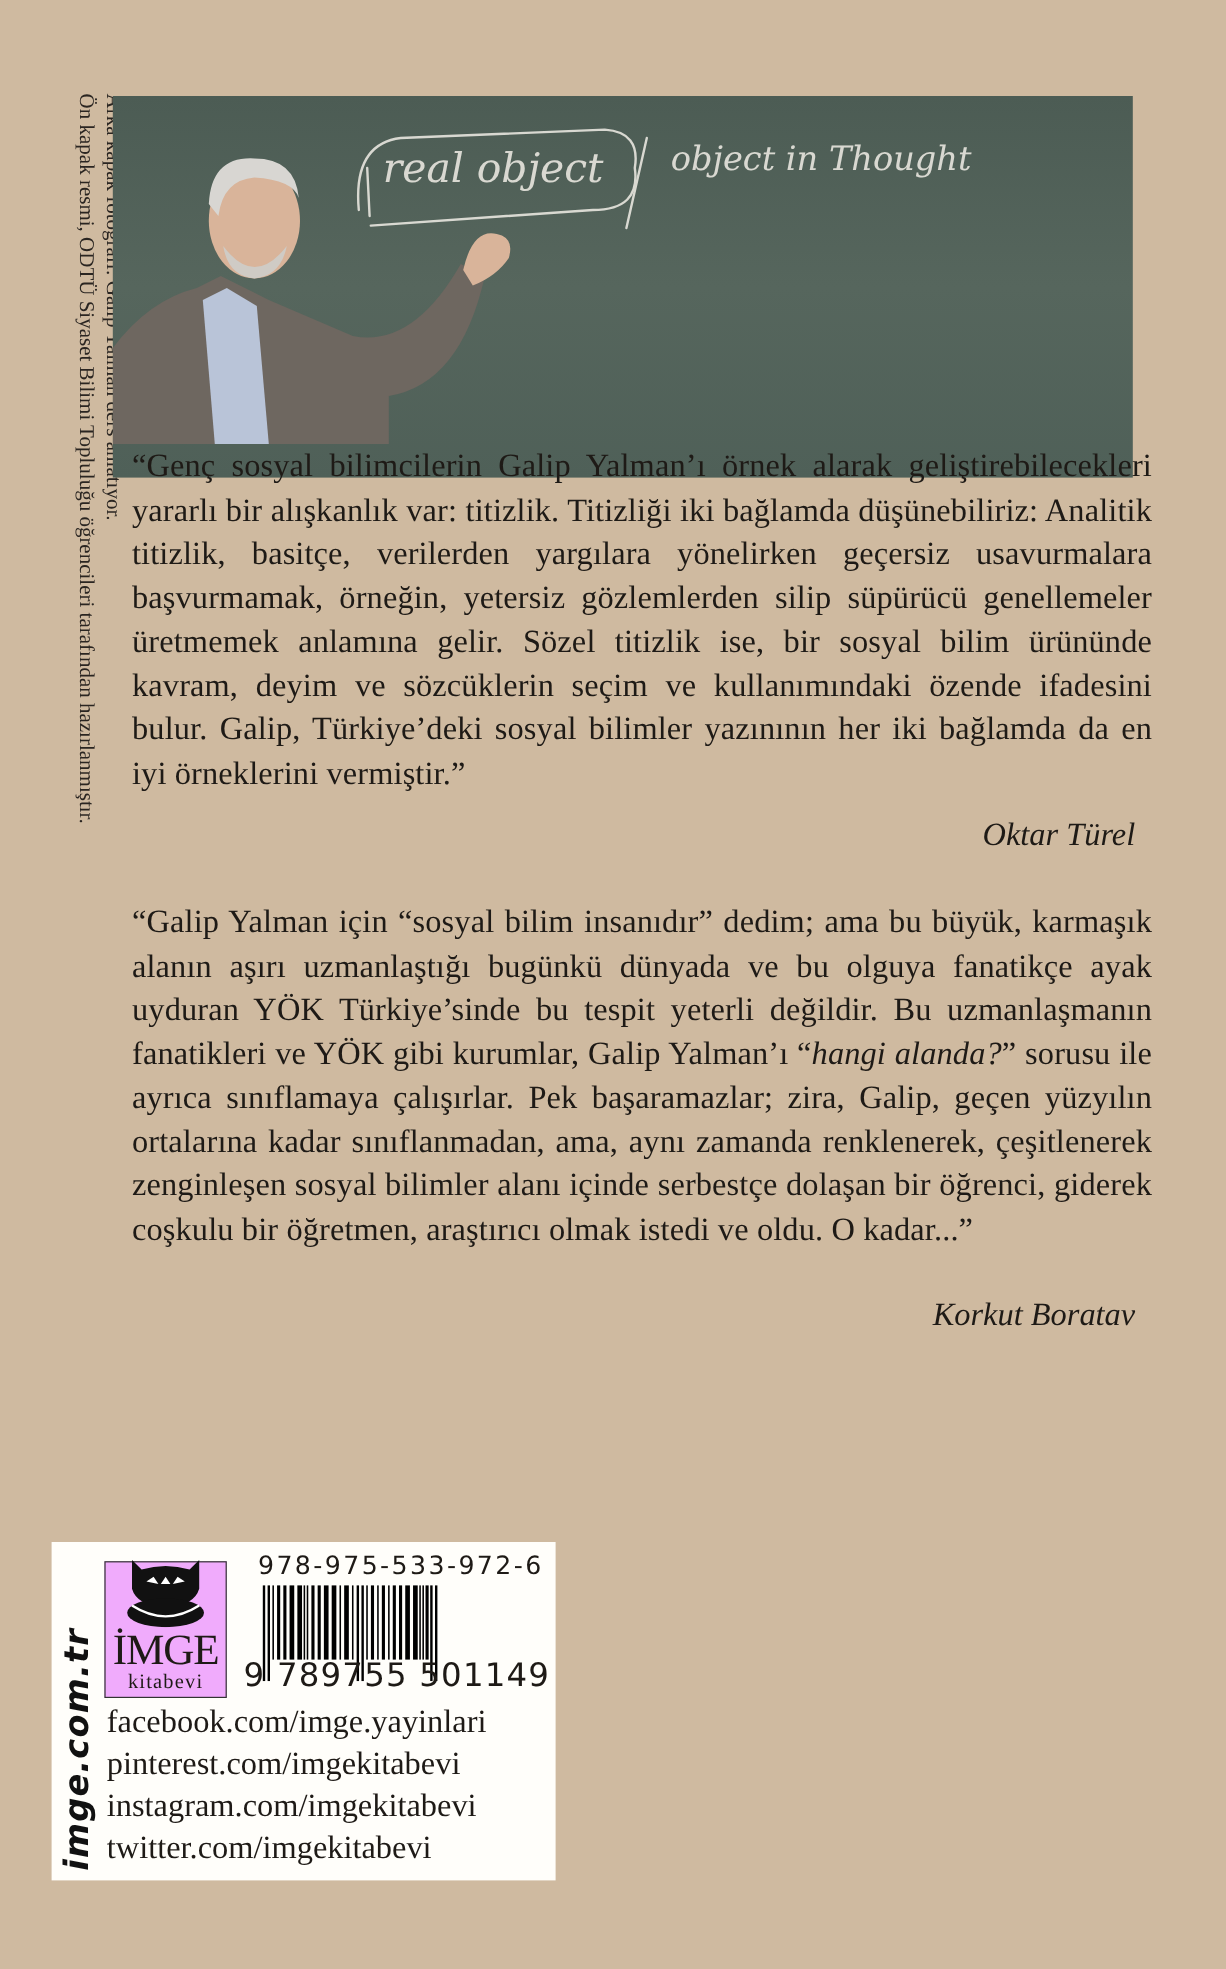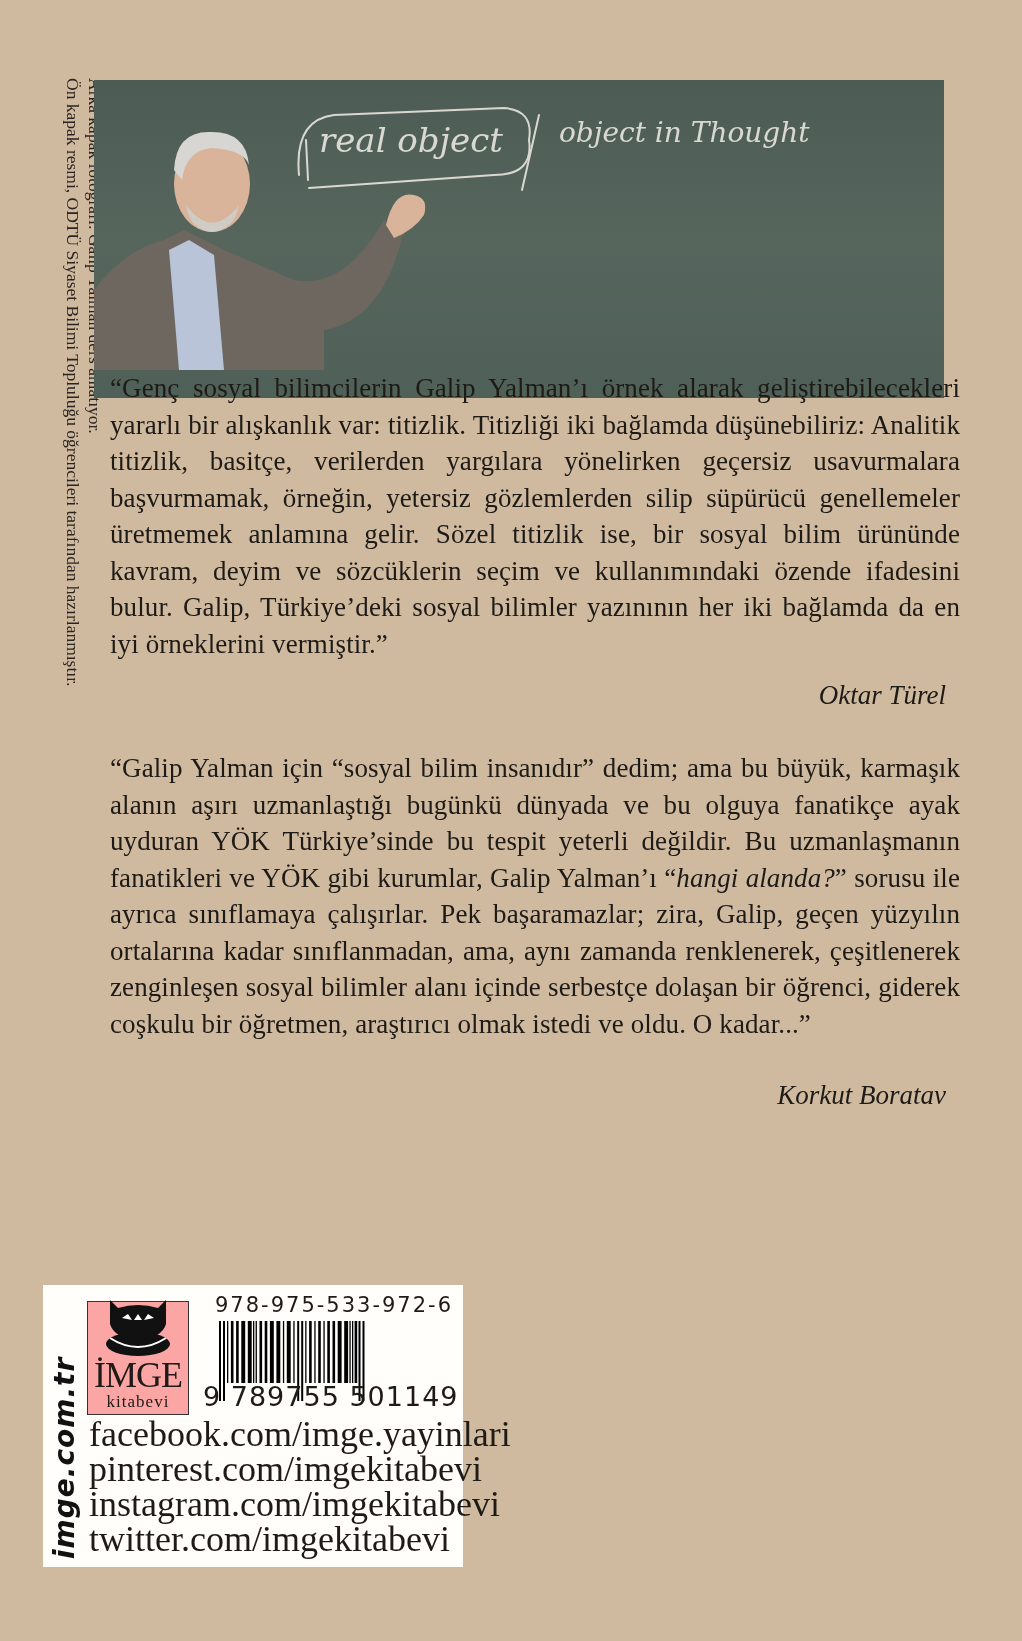--- a/index.html
+++ b/index.html
@@ -40,21 +40,21 @@
   .site {
     position:absolute; left:4px; top:8px; width:34px; height:266px;
     font-family:"DejaVu Sans","Liberation Sans",sans-serif; font-weight:bold; font-style:italic;
     font-size:28px;
     writing-mode:vertical-rl; transform:rotate(180deg);
     text-align:left; white-space:nowrap; letter-spacing:1px; color:#111;
     display:flex; align-items:center;
   }
   .logo {
     position:absolute; left:44px; top:16px; width:100px; height:112px;
-    border:1px solid #333; background:#fca5a5;
+    border:1px solid #333; background:#f0abfc;
   }
   .logo .cat { position:absolute; left:14px; top:-8px; }
   .logo .brand {
     position:absolute; left:0; right:0; top:52px; text-align:center;
     font-size:36px; letter-spacing:-1px; font-family:"Liberation Serif",serif;
   }
   .logo .sub {
     position:absolute; left:0; right:0; bottom:2px; text-align:center;
     font-size:17px; letter-spacing:1px;
   }
@@ -63,21 +63,21 @@
     font-family:"DejaVu Sans","Liberation Sans",sans-serif; font-size:21px; letter-spacing:2px;
   }
   .barcode { position:absolute; left:172px; top:36px; width:236px; height:80px; }
   .barnum {
     position:absolute; left:160px; top:96px; width:260px;
     font-family:"DejaVu Sans","Liberation Sans",sans-serif; font-size:27px;
     background:transparent; letter-spacing:1px;
   }
   .links {
     position:absolute; left:46px; top:132px;
-    font-size:36px; line-height:35px;
+    font-size:27px; line-height:35px;
   }
 </style>
 </head>
 <body>
 
 <div class="credit">
   <div>Arka kapak fotoğrafı: Galip Yalman ders anlatıyor.</div>
   <div>Ön kapak resmi, ODTÜ Siyaset Bilimi Topluluğu öğrencileri tarafından hazırlanmıştır.</div>
 </div>
 

